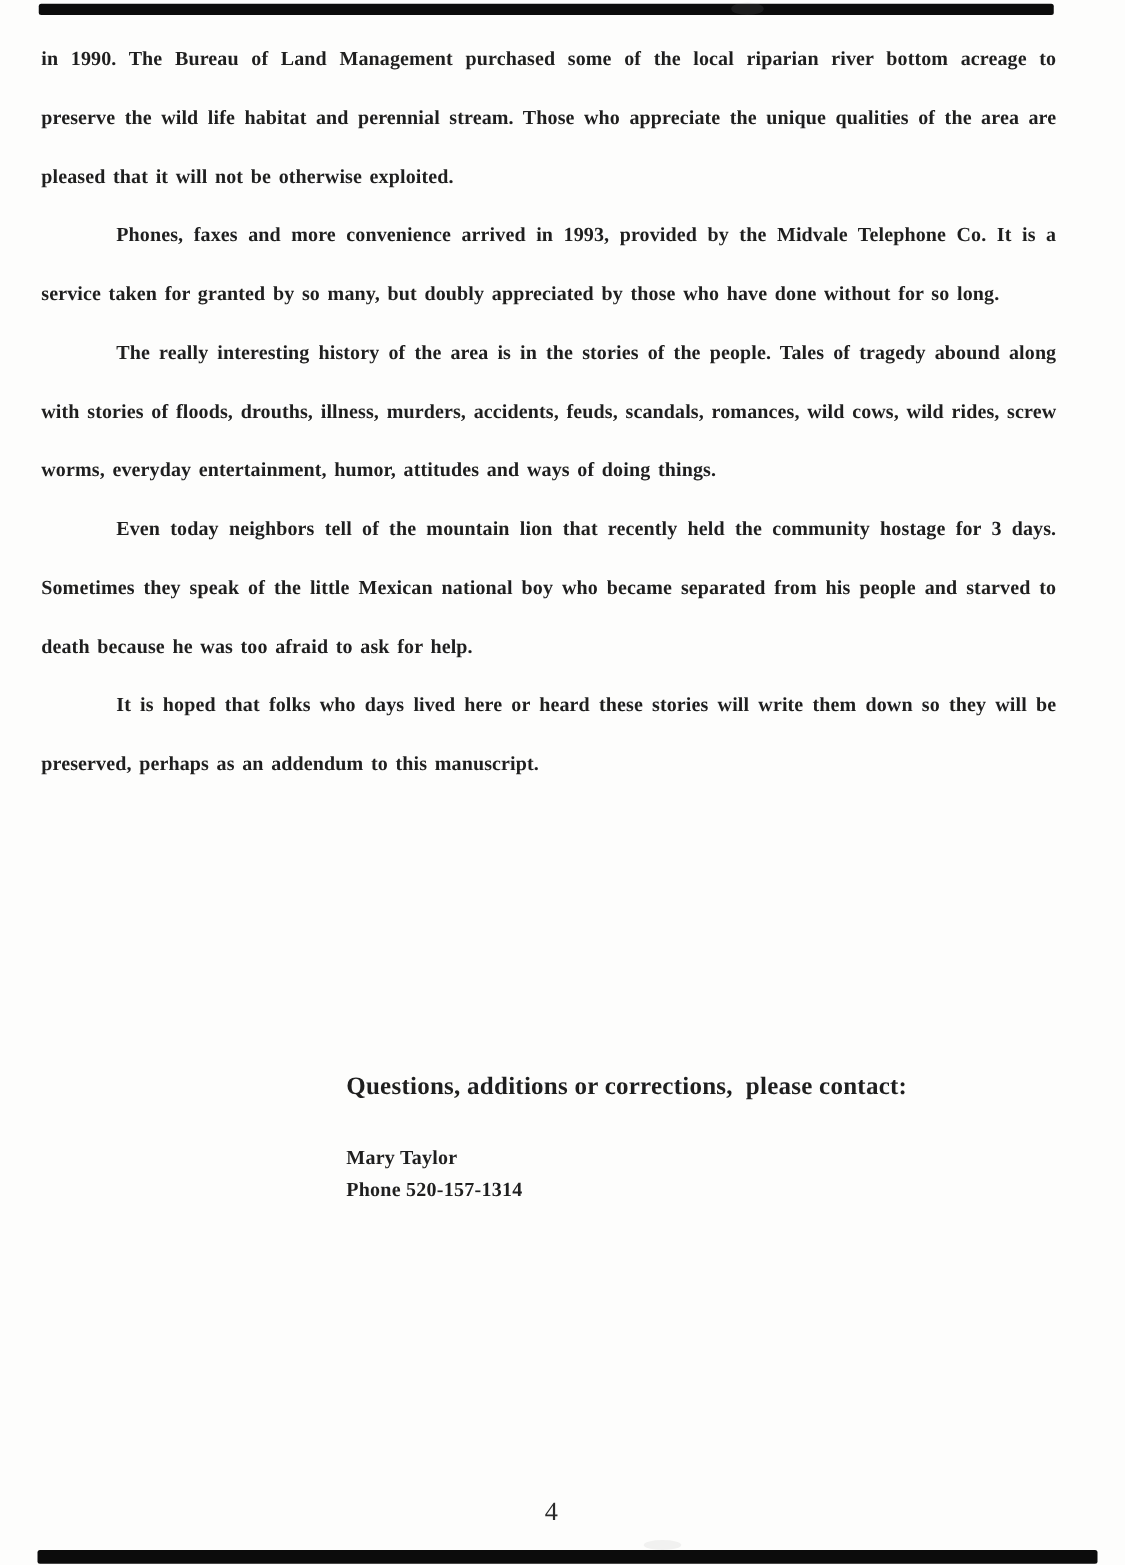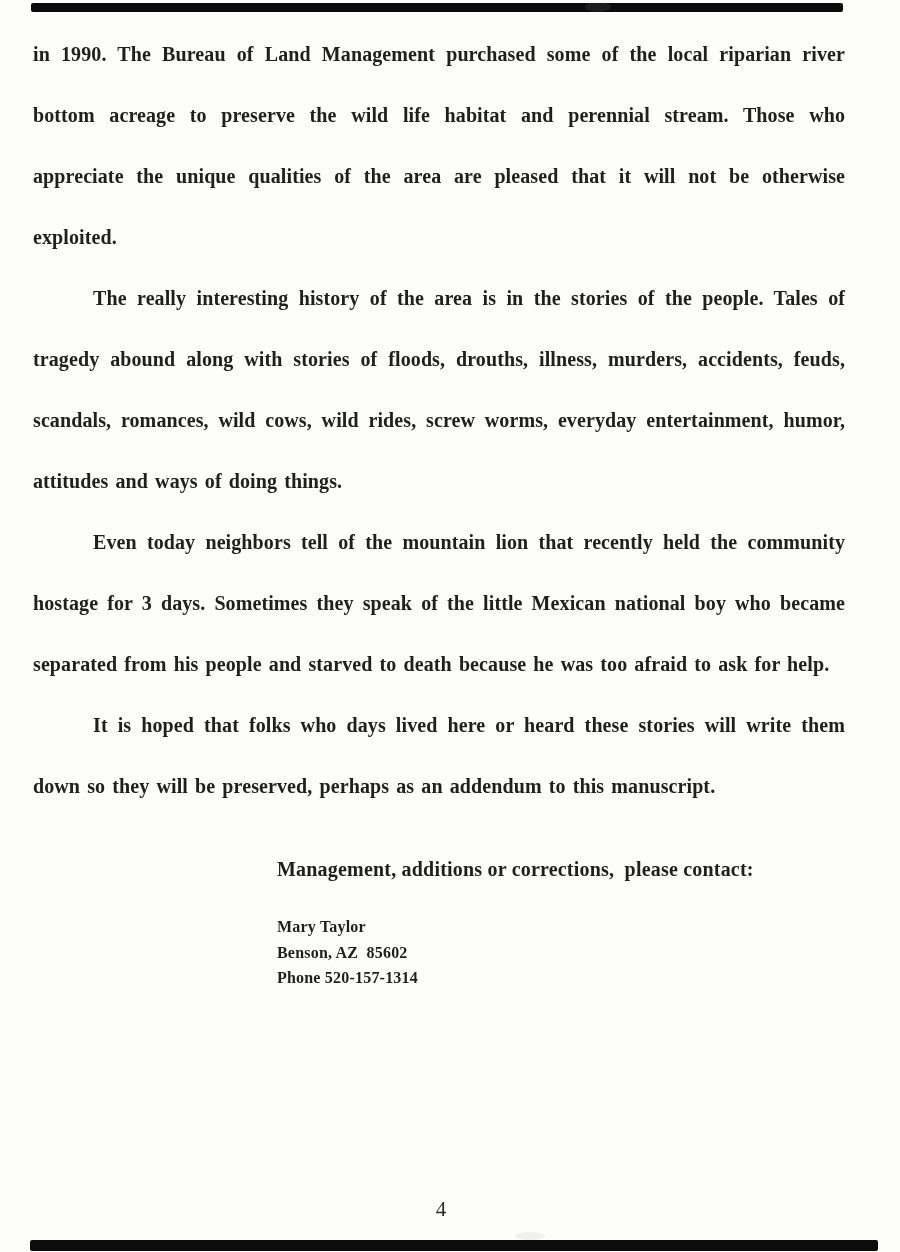--- a/index.html
+++ b/index.html
@@ -37,23 +37,23 @@
   }
   
   .body-text {
     position: absolute;
     left: 33px;
     top: 24px;
     width: 812px;
   }
   .para {
     margin: 0;
-    font-size: 20px;
+    font-size: 16px;
     font-weight: 700;
-    line-height: 61px;
+    line-height: 47px;
     text-align: justify;
     word-spacing: 2px;
     letter-spacing: 0.1px;
   }
   .para.indent {
     text-indent: 60px;
   }
   
   .contact {
     position: absolute;
@@ -97,30 +97,30 @@
 </style>
 </head>
 <body>
 
 <div class="page">
 
   <div class="scan-bar top"></div>
 
   <div class="body-text">
     <p class="para">in 1990.  The Bureau of Land Management purchased some of the local riparian river bottom acreage to preserve the wild life habitat and perennial stream.  Those who appreciate the unique qualities of the area are pleased that it will not be otherwise exploited.</p>
+    <p class="para indent">Phones, faxes and more convenience arrived in 1993, provided by the Midvale Telephone Co.  It is a service taken for granted by so many, but doubly appreciated by those who have done without for so long.</p>
     <p class="para indent">The really interesting history of the area is in the stories of the people.  Tales of tragedy abound along with stories of floods, drouths, illness, murders, accidents, feuds, scandals, romances, wild cows, wild rides, screw worms, everyday entertainment, humor, attitudes and ways of doing things.</p>
     <p class="para indent">Even today neighbors tell of the mountain lion that recently held the community hostage for 3 days.  Sometimes they speak of the little Mexican national boy who became separated from his people and starved to death because he was too afraid to ask for help.</p>
     <p class="para indent">It is hoped that folks who days lived here or heard these stories will write them down so they will be preserved, perhaps as an addendum to this manuscript.</p>
   </div>
 
   <div class="contact">
-    <div class="contact-heading">Management, additions or corrections,  please contact:</div>
+    <div class="contact-heading">Questions, additions or corrections,  please contact:</div>
     <div class="contact-address">
       <div class="addr-line">Mary Taylor</div>
-      <div class="addr-line">Benson, AZ  85602</div>
       <div class="addr-line">Phone 520-157-1314</div>
     </div>
   </div>
 
   <div class="page-number">4</div>
 
   <div class="scan-bar bottom"></div>
 
   <div class="smudge" style="left:585px; top:2px; width:26px; height:10px;"></div>
   <div class="smudge" style="left:515px; top:1232px; width:30px; height:8px;"></div>

